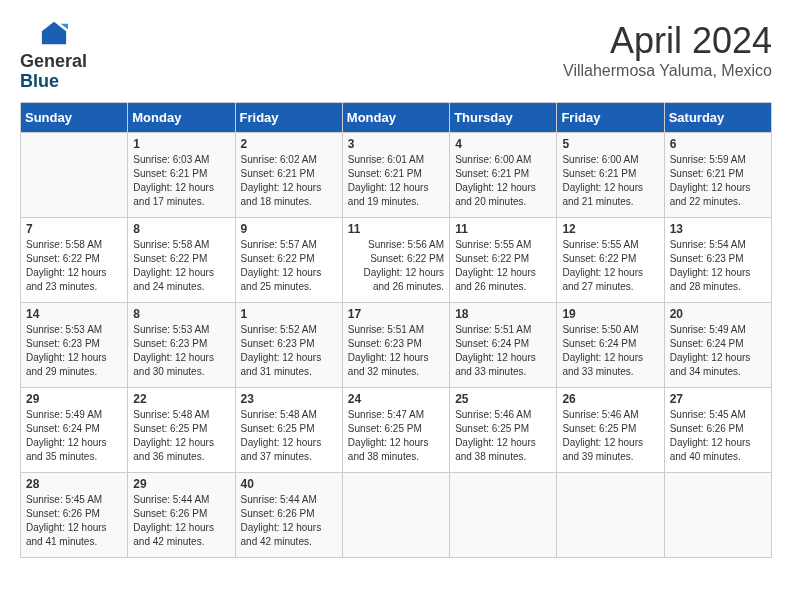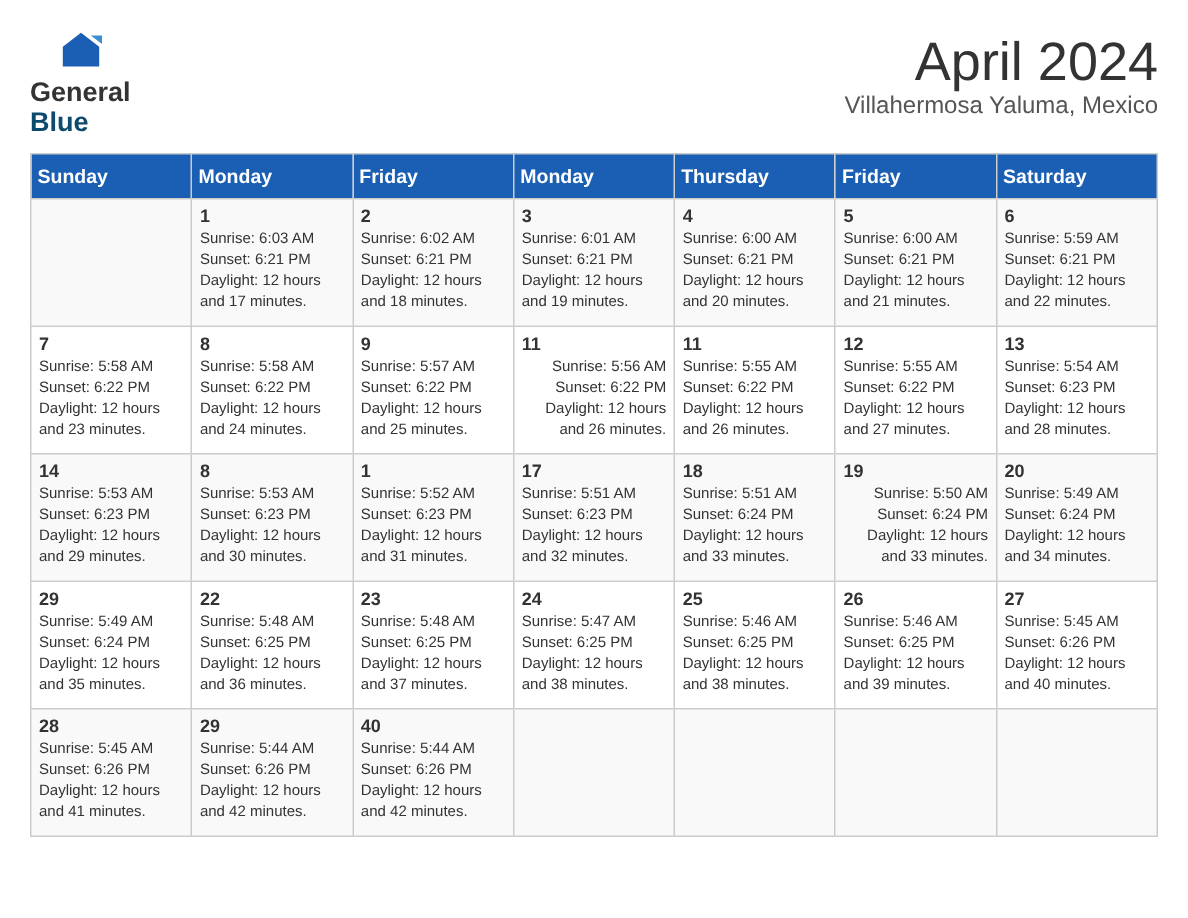--- a/index.html
+++ b/index.html
@@ -244,21 +244,21 @@
         </td>
         <td>
           <div class="day-number">18</div>
           <div class="day-info" style="white-space: pre-line;">Sunrise: 5:51 AM
 Sunset: 6:24 PM
 Daylight: 12 hours
 and 33 minutes.</div>
         </td>
         <td>
           <div class="day-number">19</div>
-          <div class="day-info" style="white-space: pre-line; text-align: right;">Sunrise: 5:50 AM
+          <div class="day-info" style="white-space: pre-line;">Sunrise: 5:50 AM
 Sunset: 6:24 PM
 Daylight: 12 hours
 and 33 minutes.</div>
         </td>
         <td>
           <div class="day-number">20</div>
           <div class="day-info" style="white-space: pre-line;">Sunrise: 5:49 AM
 Sunset: 6:24 PM
 Daylight: 12 hours
 and 34 minutes.</div>

